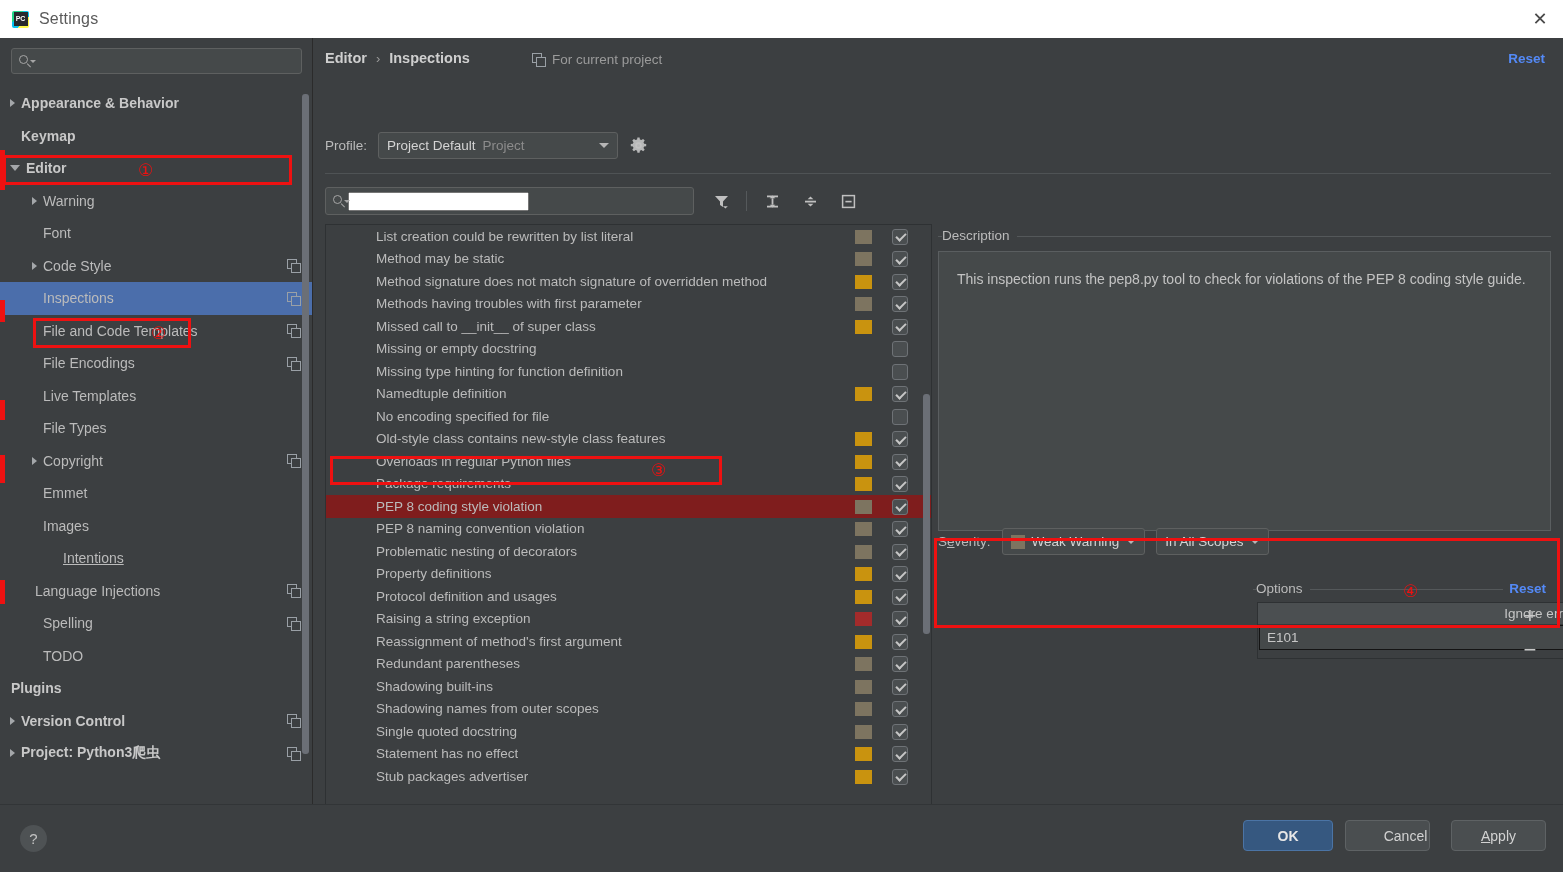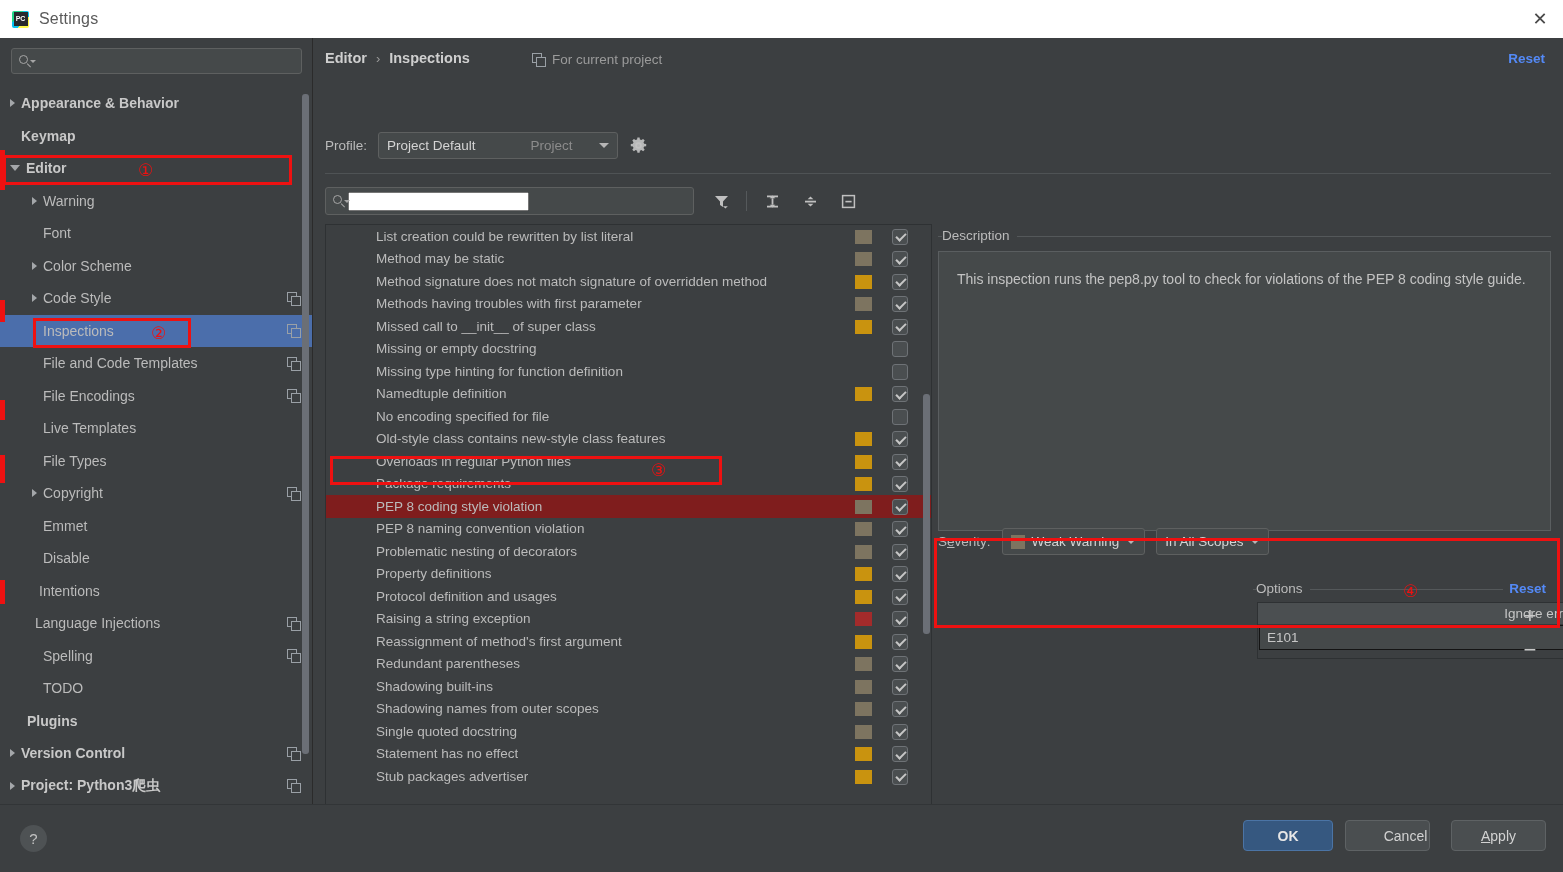--- a/index.html
+++ b/index.html
@@ -137,21 +137,21 @@
   .profile-row {
     position: absolute; left: 11px; top: 94px;
     display: flex; align-items: center; gap: 11px;
   }
   .profile-label { color: #bbbbbb; font-size: 13.5px; }
   .combo {
     height: 27px; background: #45494a; border: 1px solid #5e6060; border-radius: 3px;
     display: flex; align-items: center; padding: 0 8px; gap: 7px;
     color: #d4d4d4; font-size: 13.5px;
   }
-  .combo .muted { color: #8c8c8c; margin-left: 48px; }
+  .combo .muted { color: #8c8c8c; }
   .caret {
     width: 0; height: 0; flex: none;
     border-left: 5px solid transparent; border-right: 5px solid transparent;
     border-top: 5.5px solid #b6b6b6;
   }
   .profile-combo { width: 240px; }
   .profile-combo .caret { margin-left: auto; }
   .gear { width: 19px; height: 19px; position: relative; }
   .gear svg { display: block; }
 
@@ -338,24 +338,20 @@
         <div class="tree-item" style="padding-left: 32px;">
           <span class="tw"></span>
           <span class="lbl" style="margin-left: 6px;">Warning</span>
         </div>
         <div class="tree-item" style="padding-left: 32px;">
           <span class="tw-spacer"></span>
           <span class="lbl" style="margin-left: 0px;">Font</span>
         </div>
         <div class="tree-item" style="padding-left: 32px;">
           <span class="tw"></span>
-          <span class="lbl" style="margin-left: 6px;">Color Scheme</span>
-        </div>
-        <div class="tree-item" style="padding-left: 32px;">
-          <span class="tw"></span>
           <span class="lbl" style="margin-left: 6px;">Code Style</span>
           <span class="copy-badge"></span>
         </div>
         <div class="tree-item sel" style="padding-left: 32px;">
           <span class="tw-spacer"></span>
           <span class="lbl" style="margin-left: 0px;">Inspections</span>
           <span class="copy-badge"></span>
         </div>
         <div class="tree-item" style="padding-left: 32px;">
           <span class="tw-spacer"></span>
@@ -379,41 +375,41 @@
           <span class="tw"></span>
           <span class="lbl" style="margin-left: 6px;">Copyright</span>
           <span class="copy-badge"></span>
         </div>
         <div class="tree-item" style="padding-left: 32px;">
           <span class="tw-spacer"></span>
           <span class="lbl" style="margin-left: 0px;">Emmet</span>
         </div>
         <div class="tree-item" style="padding-left: 32px;">
           <span class="tw-spacer"></span>
-          <span class="lbl" style="margin-left: 0px;">Disable</span>
-        </div>
-        <div class="tree-item" style="padding-left: 28px;">
+          <span class="lbl" style="margin-left: 0px;">Images</span>
+        </div>
+        <div class="tree-item" style="padding-left: 52px; text-decoration: underline;">
           <span class="tw-spacer"></span>
           <span class="lbl" style="margin-left: 0px;">Intentions</span>
         </div>
         <div class="tree-item" style="padding-left: 24px;">
           <span class="tw-spacer"></span>
           <span class="lbl" style="margin-left: 0px;">Language Injections</span>
           <span class="copy-badge"></span>
         </div>
         <div class="tree-item" style="padding-left: 32px;">
           <span class="tw-spacer"></span>
           <span class="lbl" style="margin-left: 0px;">Spelling</span>
           <span class="copy-badge"></span>
         </div>
         <div class="tree-item" style="padding-left: 32px;">
           <span class="tw-spacer"></span>
           <span class="lbl" style="margin-left: 0px;">TODO</span>
         </div>
-        <div class="tree-item bold" style="padding-left: 16px;">
+        <div class="tree-item bold" style="padding-left: 0;">
           <span class="tw-spacer"></span>
           <span class="lbl" style="margin-left: 0px;">Plugins</span>
         </div>
         <div class="tree-item bold" style="padding-left: 10px;">
           <span class="tw"></span>
           <span class="lbl" style="margin-left: 6px;">Version Control</span>
           <span class="copy-badge"></span>
         </div>
         <div class="tree-item bold" style="padding-left: 10px;">
           <span class="tw"></span>

